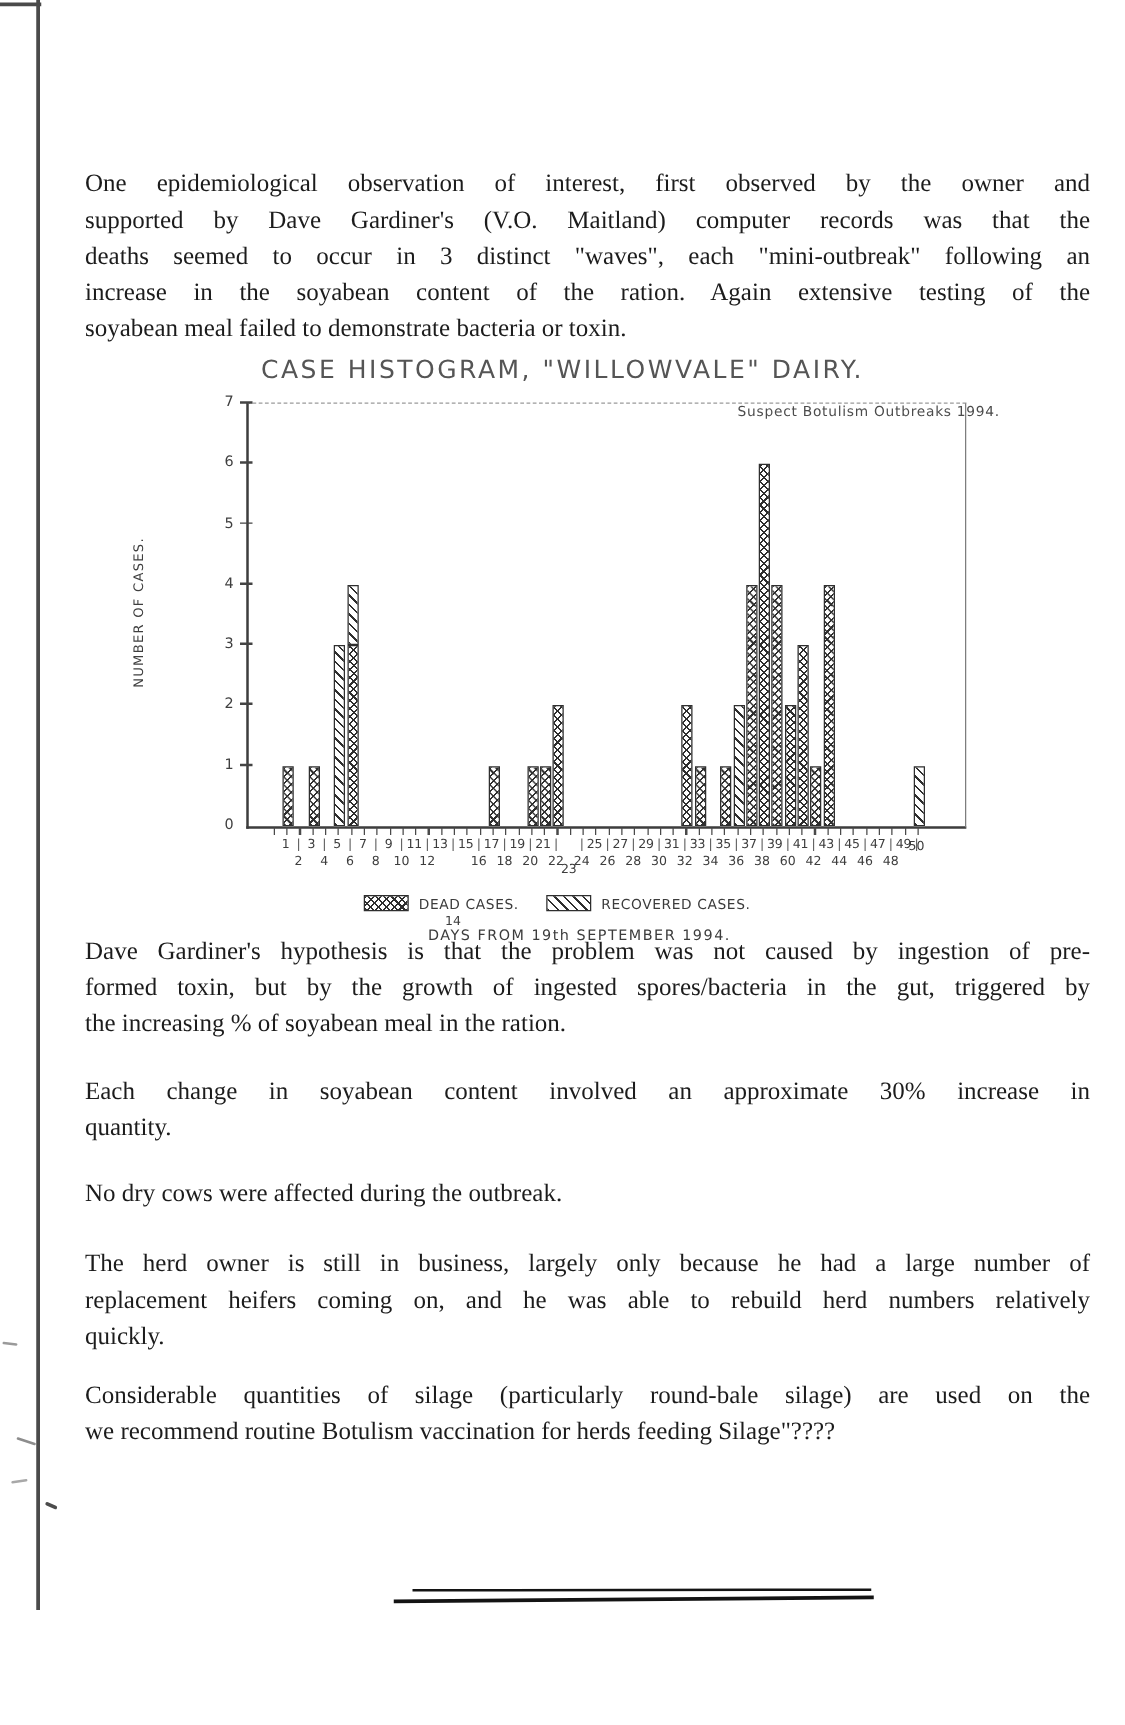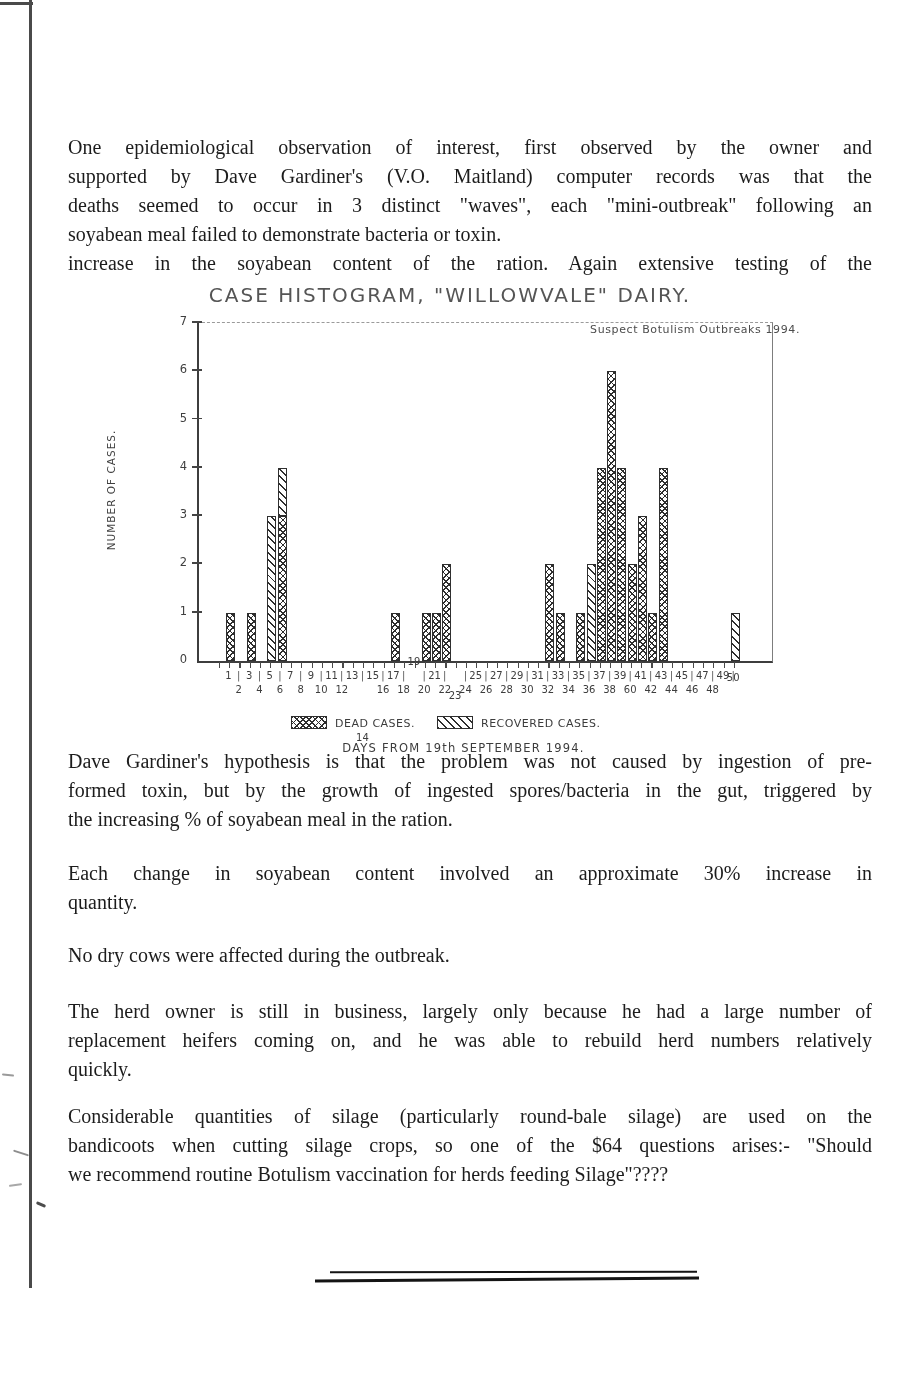--- a/index.html
+++ b/index.html
@@ -47,22 +47,22 @@
 
 <div class="page">
 
   <div class="edge-v"></div>
   <div class="edge-h"></div>
 
   <div class="para" id="para0" style="top:133px">
       <div class="pl">One epidemiological observation of interest, first observed by the owner and</div>
       <div class="pl">supported by Dave Gardiner's (V.O. Maitland) computer records was that the</div>
       <div class="pl">deaths seemed to occur in 3 distinct "waves", each "mini-outbreak" following an</div>
+      <div class="pl">increase in the soyabean content of the ration.  Again extensive testing of the</div>
       <div class="pl last">soyabean meal failed to demonstrate bacteria or toxin.</div>
-      <div class="pl">increase in the soyabean content of the ration.  Again extensive testing of the</div>
     </div>
 
   <div class="chart">
     <div class="c-title">CASE HISTOGRAM, "WILLOWVALE" DAIRY.</div>
     <div class="c-sub">Suspect Botulism Outbreaks 1994.</div>
     <div class="c-ylab">NUMBER OF CASES.</div>
     <div class="plot" id="plot">
         <div class="bar pat-dead" style="left: 27px; bottom: 0px; width: 9px; height: 48.3px;"></div>
         <div class="bar pat-dead" style="left: 47.6px; bottom: 0px; width: 9px; height: 48.3px;"></div>
         <div class="bar pat-rec" style="left: 68.2px; bottom: 0px; width: 9px; height: 144.9px;"></div>
@@ -163,21 +163,21 @@
       <div class="xnum" style="left: 200.9px; top: 387px;">9</div>
       <div class="xnum" style="left: 211.2px; top: 387px; color: rgb(85, 85, 85);">|</div>
       <div class="xnum" style="left: 221.5px; top: 387px;">11</div>
       <div class="xnum" style="left: 231.8px; top: 387px; color: rgb(85, 85, 85);">|</div>
       <div class="xnum" style="left: 242.1px; top: 387px;">13</div>
       <div class="xnum" style="left: 252.4px; top: 387px; color: rgb(85, 85, 85);">|</div>
       <div class="xnum" style="left: 262.7px; top: 387px;">15</div>
       <div class="xnum" style="left: 273px; top: 387px; color: rgb(85, 85, 85);">|</div>
       <div class="xnum" style="left: 283.3px; top: 387px;">17</div>
       <div class="xnum" style="left: 293.6px; top: 387px; color: rgb(85, 85, 85);">|</div>
-      <div class="xnum" style="left: 303.9px; top: 373px;">19</div>
+      <div class="xnum" style="left: 303.9px; top: 387px;">19</div>
       <div class="xnum" style="left: 314.2px; top: 387px; color: rgb(85, 85, 85);">|</div>
       <div class="xnum" style="left: 324.5px; top: 387px;">21</div>
       <div class="xnum" style="left: 334.8px; top: 387px; color: rgb(85, 85, 85);">|</div>
       <div class="xnum" style="left: 345.1px; top: 387px; margin-top: 20px;">23</div>
       <div class="xnum" style="left: 355.4px; top: 387px; color: rgb(85, 85, 85);">|</div>
       <div class="xnum" style="left: 365.7px; top: 387px;">25</div>
       <div class="xnum" style="left: 376px; top: 387px; color: rgb(85, 85, 85);">|</div>
       <div class="xnum" style="left: 386.3px; top: 387px;">27</div>
       <div class="xnum" style="left: 396.6px; top: 387px; color: rgb(85, 85, 85);">|</div>
       <div class="xnum" style="left: 406.9px; top: 387px;">29</div>
@@ -245,21 +245,20 @@
   <div class="para" id="para4" style="top:997px">
       <div class="pl">The herd owner is still in business, largely only because he had a large number of</div>
       <div class="pl">replacement heifers coming on, and he was able to rebuild herd numbers relatively</div>
       <div class="pl last">quickly.</div>
     </div>
   <div class="para" id="para3" style="top:941px">
       <div class="pl last">No dry cows were affected during the outbreak.</div>
     </div>
   <div class="para" id="para5" style="top:1102px">
       <div class="pl">Considerable quantities of silage (particularly round-bale silage) are used on the</div>
-      <div class="pl">bandicoots when cutting silage crops, so one of the $64 questions arises:- "Should</div>
       <div class="pl last">we recommend routine Botulism vaccination for herds feeding Silage"????</div>
     </div>
 
   <div class="rule" style="left:330px;top:1271px;width:367px;height:2.4px;transform:rotate(-0.08deg);"></div>
   <div class="rule" style="left:315px;top:1277.5px;width:384px;height:2.6px;transform:rotate(-0.45deg);"></div>
 
   <div class="speck" style="left:2px;top:1074px;width:12px;height:2px;transform:rotate(6deg);background:#9a9a9a;"></div>
   <div class="speck" style="left:13px;top:1152px;width:16px;height:2px;transform:rotate(18deg);background:#8d8d8d;"></div>
   <div class="speck" style="left:9px;top:1184px;width:13px;height:2px;transform:rotate(-8deg);background:#a8a8a8;"></div>
   <div class="speck" style="left:36px;top:1203px;width:10px;height:3px;transform:rotate(24deg);background:#4c4c4c;"></div>

